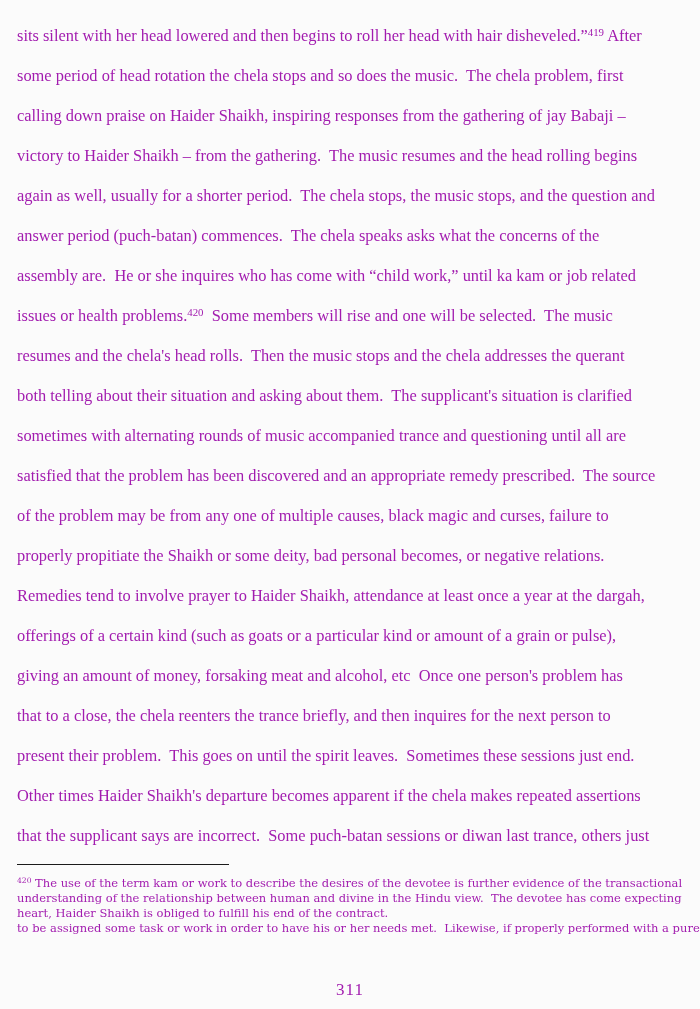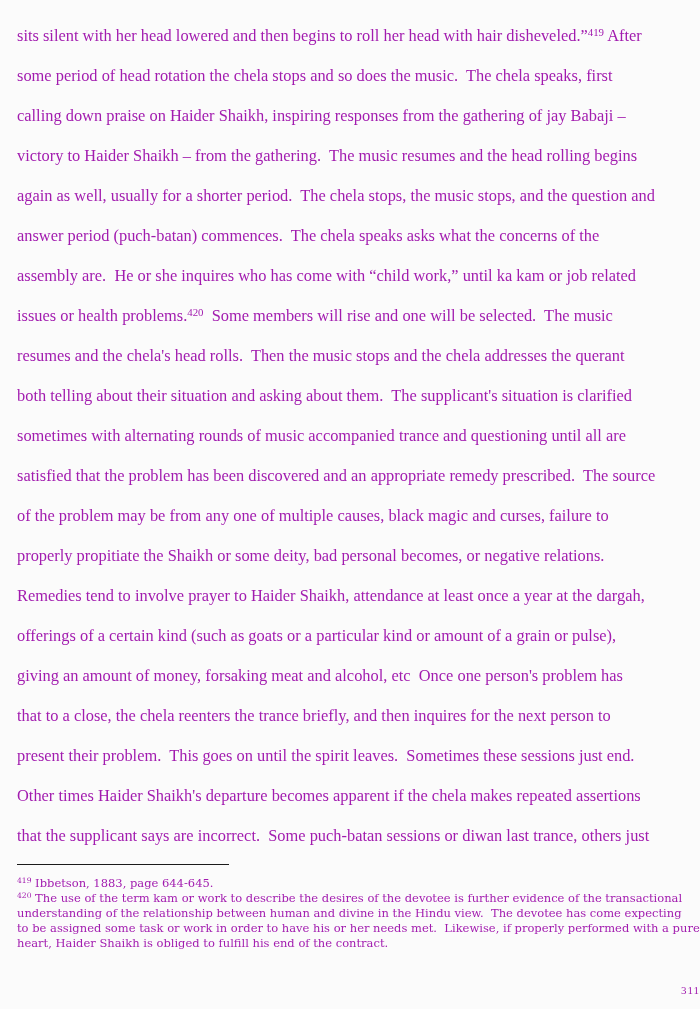--- a/index.html
+++ b/index.html
@@ -53,33 +53,33 @@
   .footnotes .line {
     height: 15px;
     line-height: 15px;
     white-space: pre;
   }
   .page-number {
     position: absolute;
     left: 0;
     top: 982px;
     width: 700px;
-    text-align: right;
-    font-size: 11px;
+    text-align: center;
+    font-size: 17px;
     line-height: 16px;
     letter-spacing: 1px;
   }
 </style>
 </head>
 <body>
 
 <div class="page">
   <div class="body-text">
       <div class="line"><span>sits silent with her head lowered and then begins to roll her head with hair disheveled.”</span><span class="sup">419</span><span> After</span></div>
-      <div class="line"><span>some period of head rotation the </span><span class="it">chela</span><span> stops and so does the music.  The </span><span class="it">chela</span><span> speaks, first</span></div>
+      <div class="line"><span>some period of head rotation the </span><span class="it">chela</span><span> stops and so does the music.  The </span><span class="it">chela</span><span> problem, first</span></div>
       <div class="line"><span>calling down praise on Haider Shaikh, inspiring responses from the gathering of </span><span class="it">jay Babaji</span><span> –</span></div>
       <div class="line"><span>victory to Haider Shaikh – from the gathering.  The music resumes and the head rolling begins</span></div>
       <div class="line"><span>again as well, usually for a shorter period.  The </span><span class="it">chela</span><span> stops, the music stops, and the question and</span></div>
       <div class="line"><span>answer period (</span><span class="it">puch-batan</span><span>) commences.  The </span><span class="it">chela</span><span> speaks asks what the concerns of the</span></div>
       <div class="line"><span>assembly are.  He or she inquires who has come with “child work,” </span><span class="it">until ka kam</span><span> or job related</span></div>
       <div class="line"><span>issues or health problems.</span><span class="sup">420</span><span>  Some members will rise and one will be selected.  The music</span></div>
       <div class="line"><span>resumes and the </span><span class="it">chela</span><span>'s head rolls.  Then the music stops and the </span><span class="it">chela</span><span> addresses the querant</span></div>
       <div class="line"><span>both telling about their situation and asking about them.  The supplicant's situation is clarified</span></div>
       <div class="line"><span>sometimes with alternating rounds of music accompanied trance and questioning until all are</span></div>
       <div class="line"><span>satisfied that the problem has been discovered and an appropriate remedy prescribed.  The source</span></div>
@@ -90,21 +90,20 @@
       <div class="line"><span>giving an amount of money, forsaking meat and alcohol, etc  Once one person's problem has</span></div>
       <div class="line"><span>that to a close, the </span><span class="it">chela</span><span> reenters the trance briefly, and then inquires for the next person to</span></div>
       <div class="line"><span>present their problem.  This goes on until the spirit leaves.  Sometimes these sessions just end.</span></div>
       <div class="line"><span>Other times Haider Shaikh's departure becomes apparent if the </span><span class="it">chela</span><span> makes repeated assertions</span></div>
       <div class="line"><span>that the supplicant says are incorrect.  Some </span><span class="it">puch-batan</span><span> sessions or </span><span class="it">diwan</span><span> last trance, others just</span></div>
     </div>
 
   <div class="footnote-sep"></div>
 
   <div class="footnotes">
-      <div class="line"><span class="sup">419</span><span> Ibbetson, 1883, page 644-645.</span></div>
       <div class="line"><span class="sup">420</span><span> The use of the term </span><span class="it">kam</span><span> or work to describe the desires of the devotee is further evidence of the transactional</span></div>
       <div class="line"><span>understanding of the relationship between human and divine in the Hindu view.  The devotee has come expecting</span></div>
+      <div class="line"><span>heart, Haider Shaikh is obliged to fulfill his end of the contract.</span></div>
       <div class="line"><span>to be assigned some task or work in order to have his or her needs met.  Likewise, if properly performed with a pure</span></div>
-      <div class="line"><span>heart, Haider Shaikh is obliged to fulfill his end of the contract.</span></div>
     </div>
 
   <div class="page-number">311</div>
 </div>
 
 </body></html>

